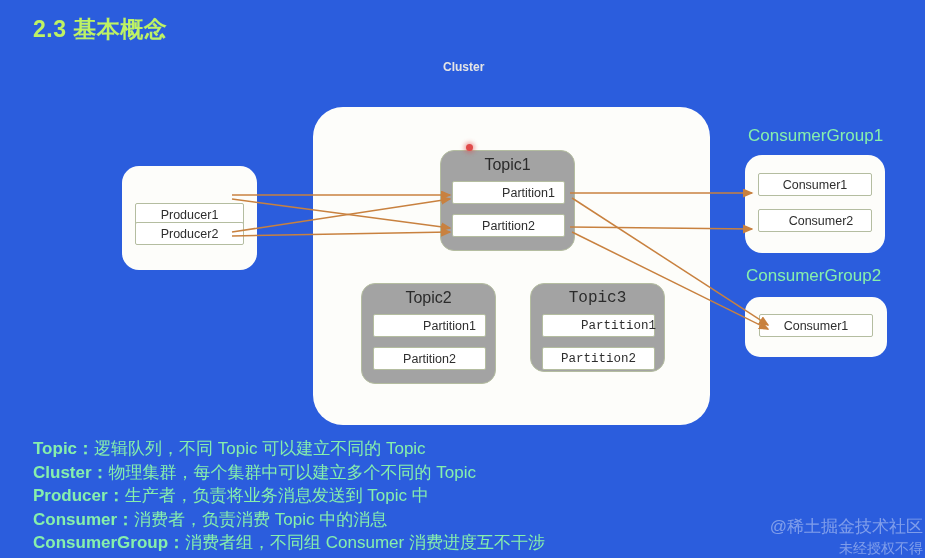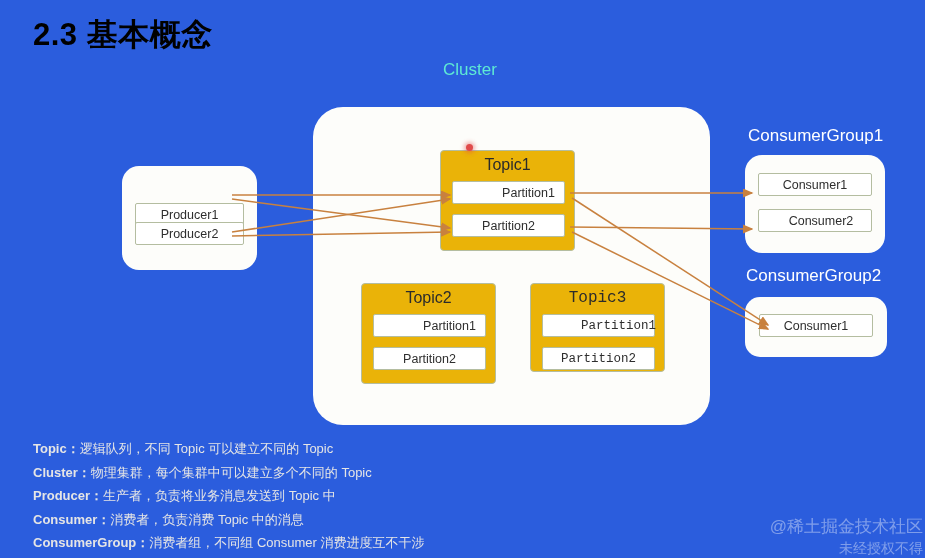--- a/index.html
+++ b/index.html
@@ -20,35 +20,35 @@
     height: 558px;
     background: #2b5ddd;
     overflow: hidden;
   }
 
   
   .slide-title {
     position: absolute;
     left: 33px;
     top: 14px;
-    font-size: 31px;
+    font-size: 23px;
     font-weight: 700;
-    color: #000000;
+    color: #bef264;
     letter-spacing: 0.5px;
     white-space: nowrap;
   }
 
   
   .cluster-label {
     position: absolute;
     left: 443px;
     top: 60px;
-    font-size: 17px;
-    font-weight: 400;
-    color: #5eead4;
+    font-size: 12px;
+    font-weight: 700;
+    color: #e5e5e5;
     white-space: nowrap;
   }
 
   
   .panel {
     position: absolute;
     background: #fdfdfa;
     border-radius: 22px;
   }
 
@@ -81,22 +81,22 @@
     top: 297px;
     width: 142px;
     height: 60px;
     border-radius: 15px;
   }
 
   
   .topic-box {
     position: absolute;
     border: 1.4px solid #b4bda0;
-    border-radius: 4px;
-    background: #eab308;
+    border-radius: 14px;
+    background: #a3a3a3;
   }
   #topic1-box { left: 440px; top: 150px; width: 135px; height: 101px; }
   #topic2-box { left: 361px; top: 283px; width: 135px; height: 101px; }
   #topic3-box { left: 530px; top: 283px; width: 135px; height: 89px; font-family: Liberation Mono, monospace; }
 
   .topic-title {
     position: absolute;
     top: 5px;
     left: 0;
     width: 100%;
@@ -144,21 +144,21 @@
     height: 23px;
   }
   .consumer.c1 { top: 18px; }
   .consumer.c2 { top: 54px; padding-left: 12px; }
   .consumer.solo { top: 17px; left: 14px; width: 114px; }
 
   
   .cg-label {
     position: absolute;
     font-size: 17px;
-    color: #ffffff;
+    color: #86efac;
     white-space: nowrap;
   }
   #cg1-label { left: 748px; top: 126px; }
   #cg2-label { left: 746px; top: 266px; }
 
   
   .red-dot {
     position: absolute;
     left: 466px;
     top: 144px;
@@ -180,22 +180,22 @@
   }
 
   
   #legend {
     position: absolute;
     left: 33px;
     top: 437px;
     width: 480px;
   }
   .legend-line {
-    font-size: 13px;
-    color: #e5e5e5;
+    font-size: 17px;
+    color: #86efac;
     line-height: 23.5px;
     white-space: nowrap;
   }
   .legend-term { font-weight: 700; }
 
   
   #watermark {
     position: absolute;
     right: 2px;
     bottom: 0px;

